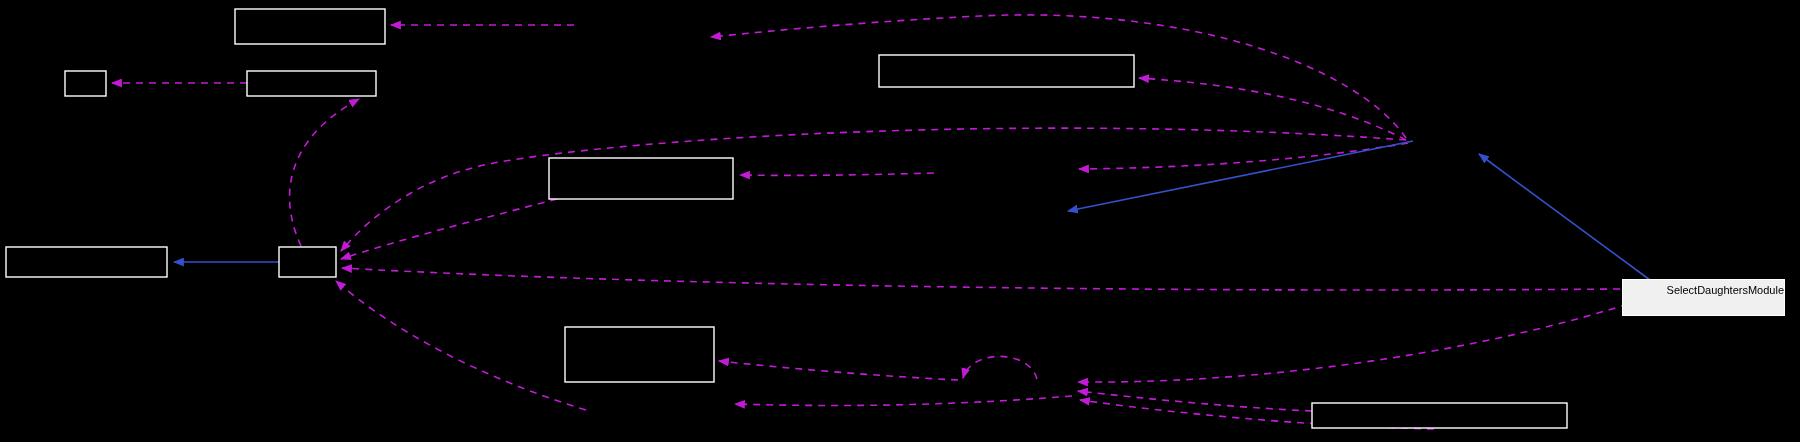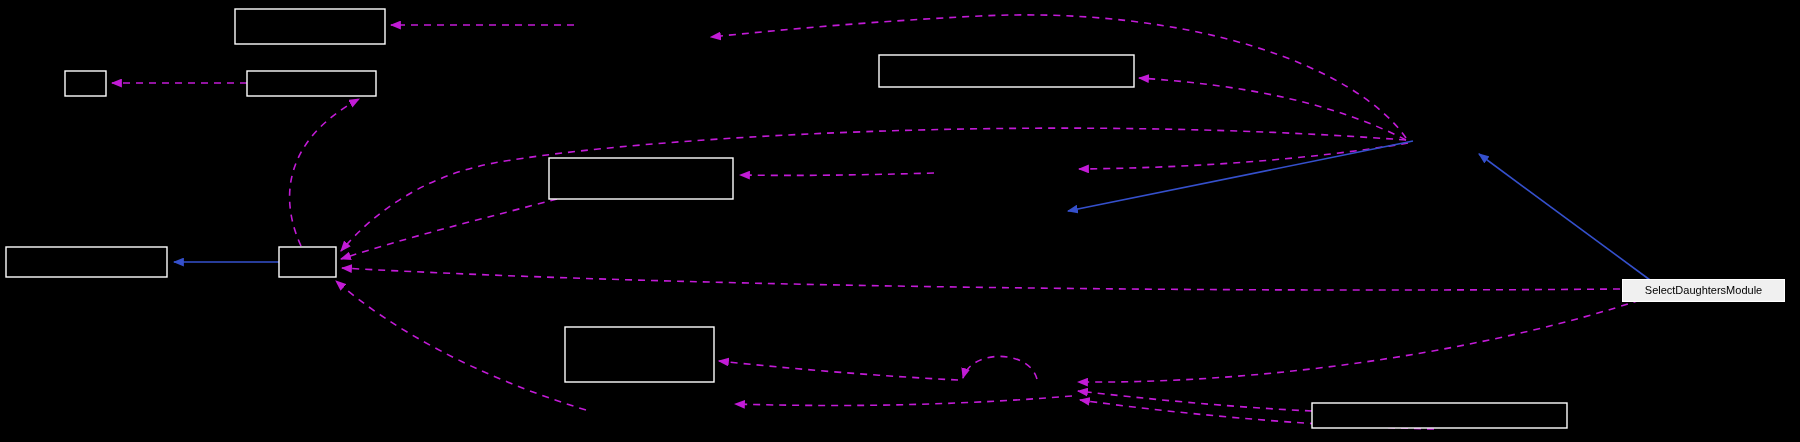--- a/index.html
+++ b/index.html
@@ -34,28 +34,28 @@
     stroke: var(--solid-edge, #3050c8);
     stroke-width: 1.6;
   }
   .head-dashed { fill: var(--dashed-edge, #c21bd6); stroke: none; }
   .head-solid  { fill: var(--solid-edge, #3050c8); stroke: none; }
   .current-node {
     position: absolute;
     left: 1622px;
     top: 279px;
     width: 163px;
-    height: 23px;
+    height: 37px;
     box-sizing: border-box;
     background: var(--current-node-fill, #f0f0f0);
     color: var(--current-node-text, #000);
     border: 1px solid var(--node-border, #fff);
     font-size: 11px;
     line-height: 21px;
-    text-align: center;
+    text-align: right;
     white-space: nowrap;
   }
 </style>
 </head>
 <body>
 
 <div class="stage">
 
   <svg width="1800" height="442" viewBox="0 0 1800 442">
     <defs>

